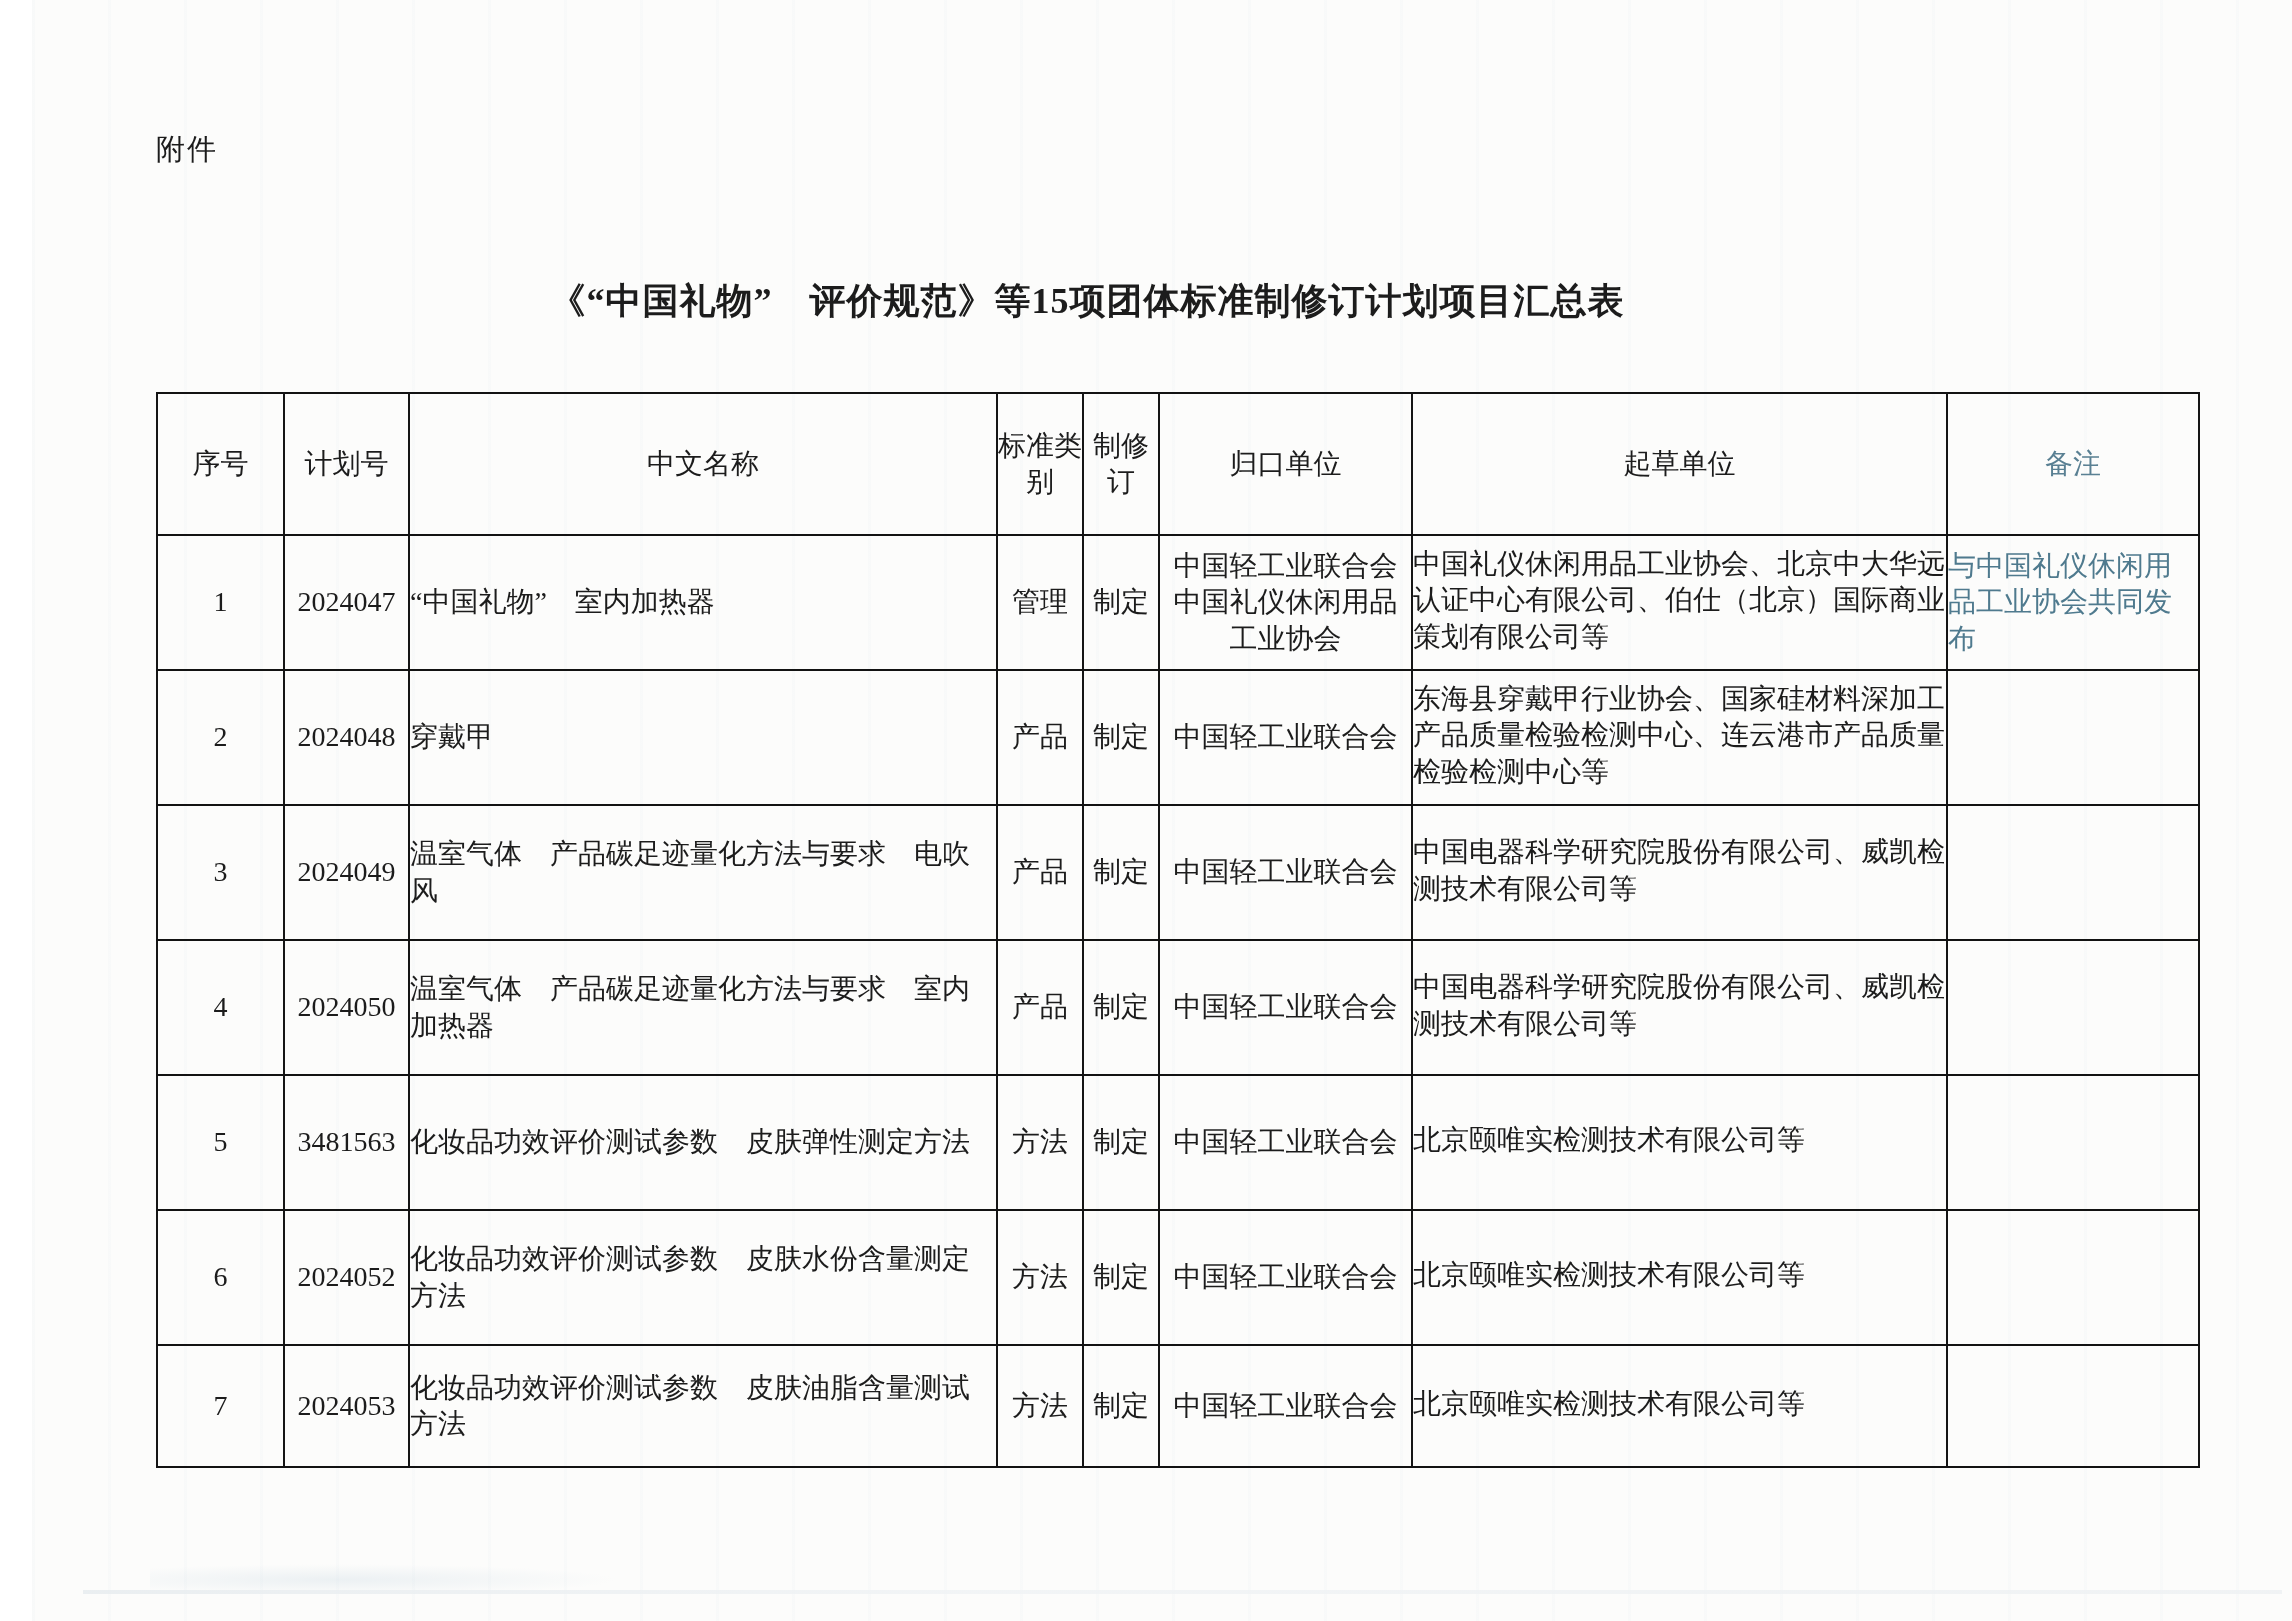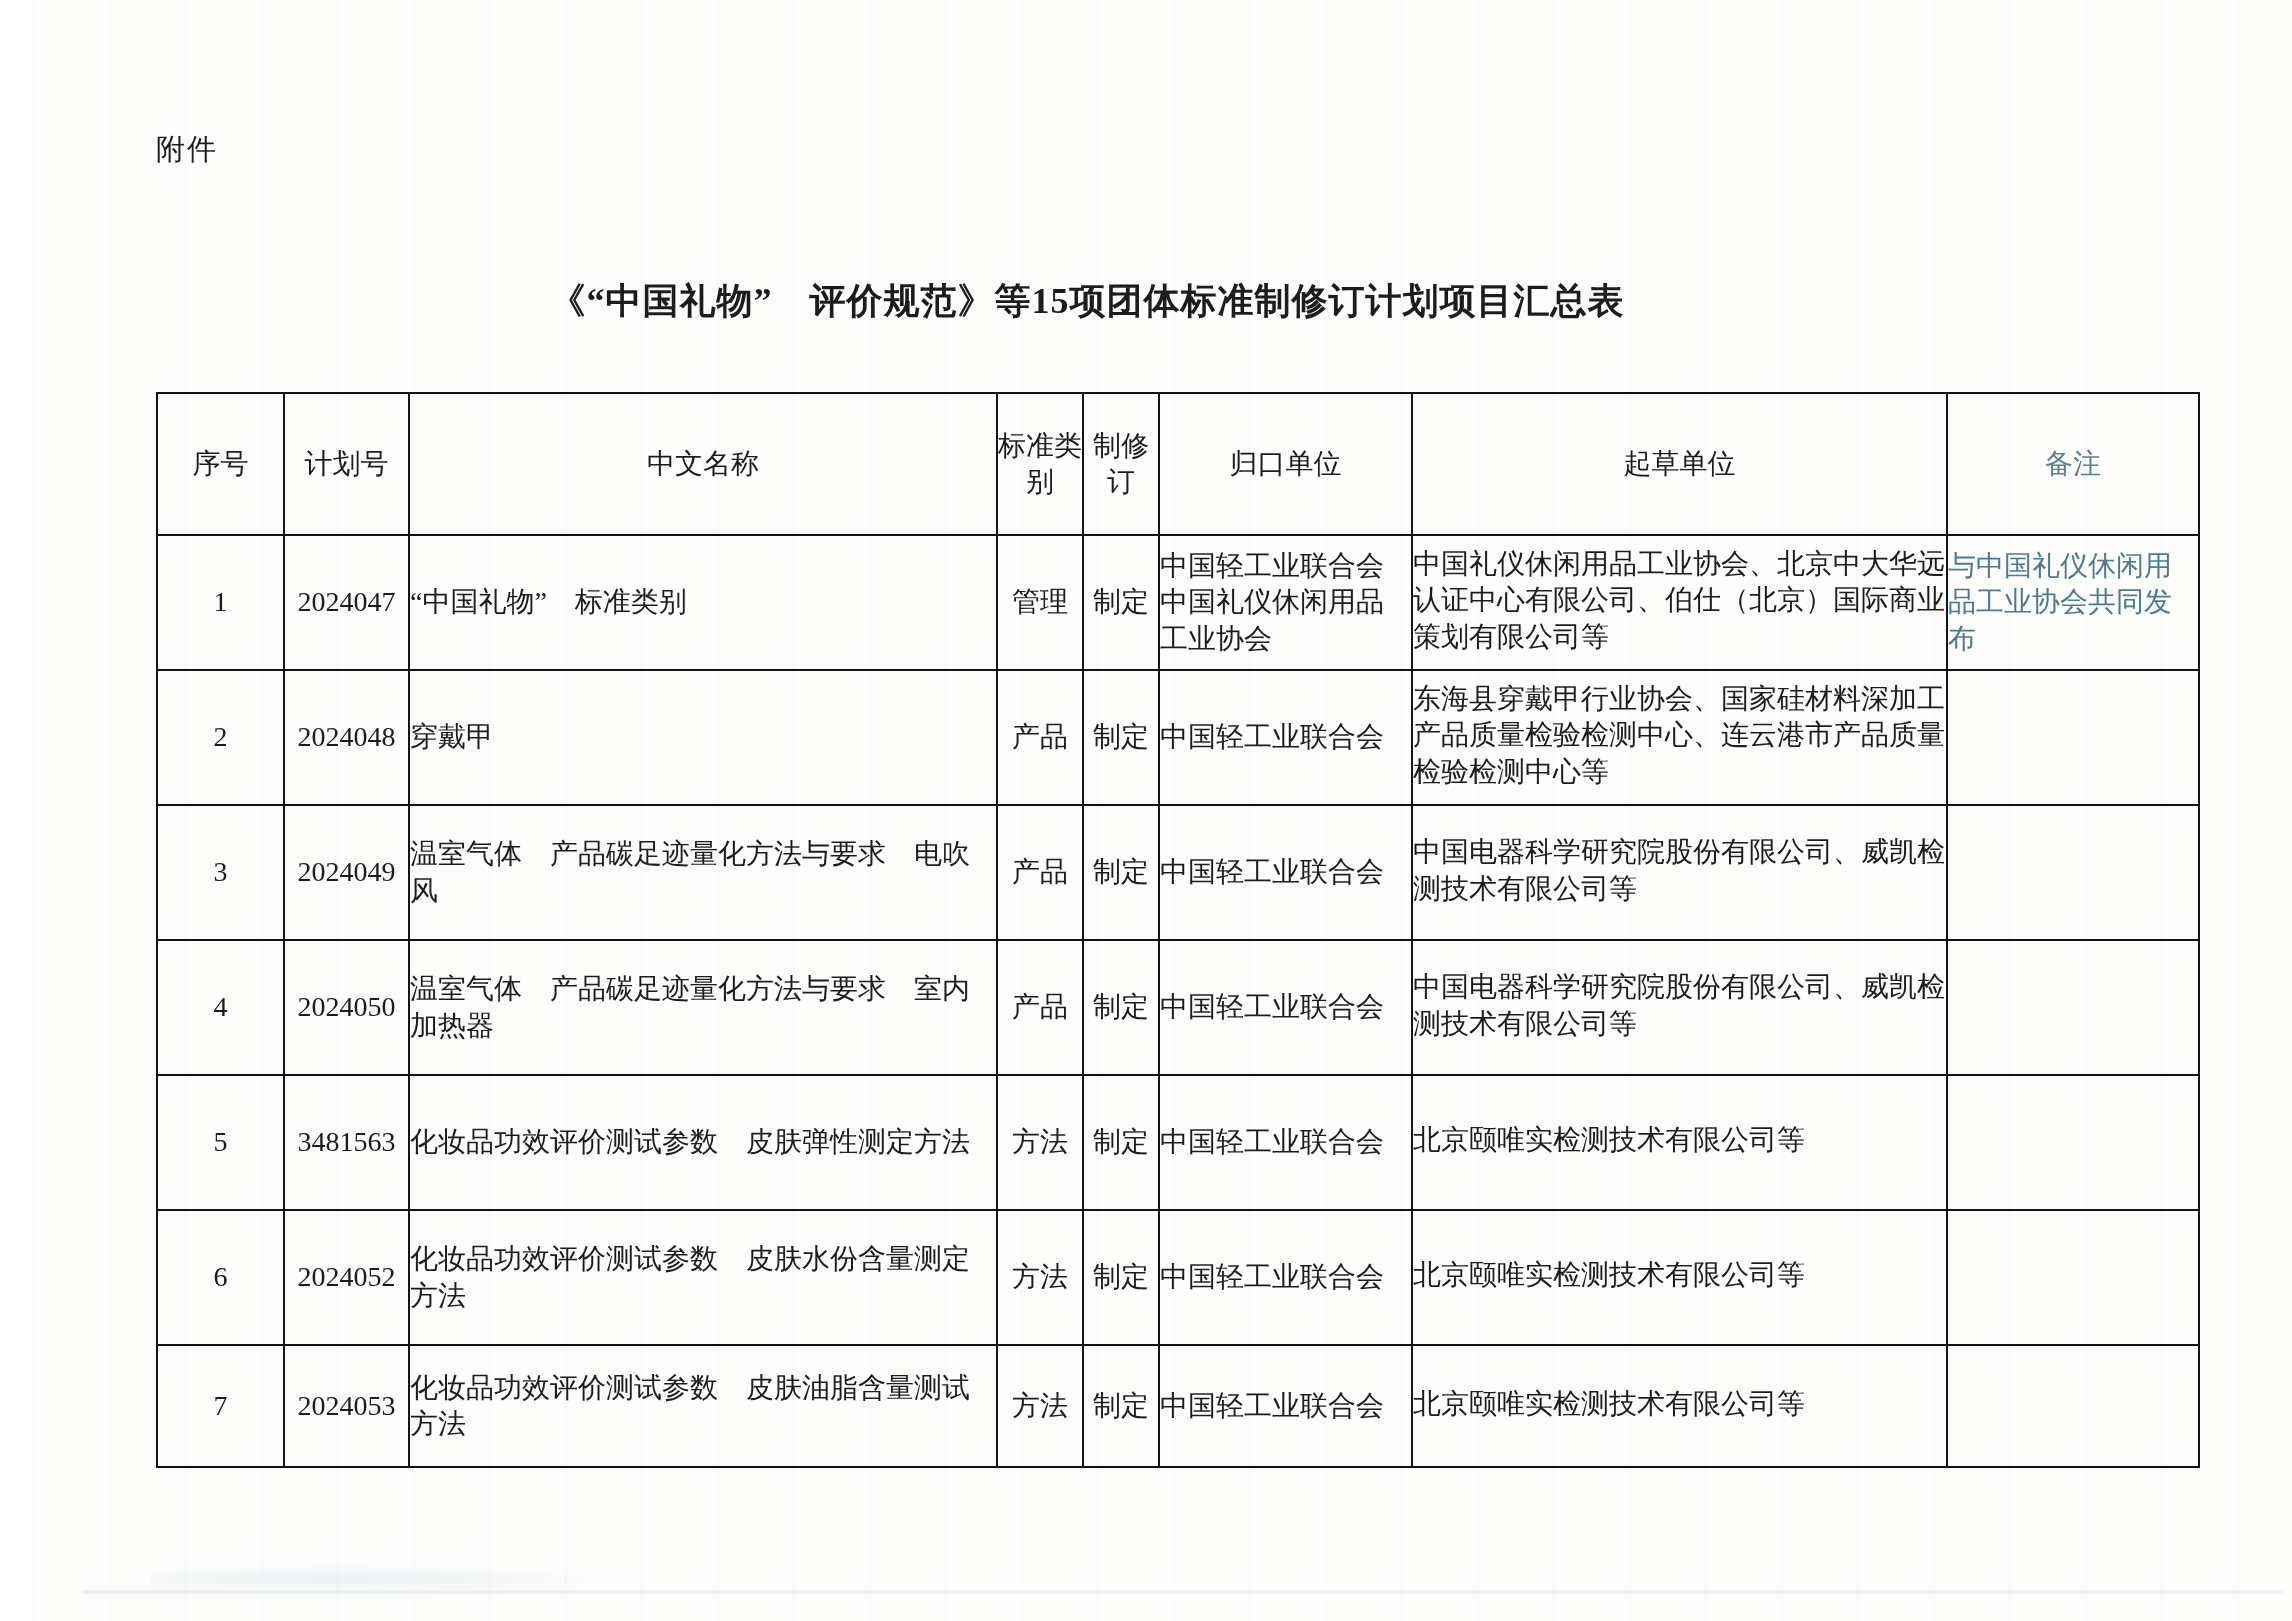--- a/index.html
+++ b/index.html
@@ -50,21 +50,21 @@
     vertical-align:middle;
     padding:0;
     overflow:hidden;
   }
   thead tr{height:142px;}
   tbody tr{height:135px;}
   tbody tr:last-child{height:122px;}
   th{ text-align:center; }
   .c-seq,.c-plan,.c-cat,.c-rev{ text-align:center; }
   .c-name{ text-align:left; padding:5.9px 4.9px 5.9px 7.8px; }
-  .c-unit{ text-align:left; white-space:pre-line; padding:5.9px 1px; }
+  .c-unit{ text-align:center; white-space:pre-line; padding:5.9px 1px; }
   .c-draft{ text-align:left; padding:5.9px 33px 5.9px 13.7px;font-family:Liberation Mono, monospace; }
   .c-remark{
     text-align:left; padding:5.9px 67px 5.9px 11.8px;
     color:#4f7a8e;
   }
   th.h-remark{ color:#5a8093; }
   
   .scan-edge{
     position:absolute;left:51px;top:1590px;width:2199px;height:3.9px;
     background:linear-gradient(90deg,#e7ecef 0%,#f0f3f5 40%,#eef1f3 100%);
@@ -105,21 +105,21 @@
           <th>制修订</th>
           <th>归口单位</th>
           <th>起草单位</th>
           <th class="h-remark">备注</th>
         </tr>
       </thead>
       <tbody>
         <tr>
           <td class="c-seq">1</td>
           <td class="c-plan">2024047</td>
-          <td class="c-name">“中国礼物”　标准类别</td>
+          <td class="c-name">“中国礼物”　室内加热器</td>
           <td class="c-cat">管理</td>
           <td class="c-rev">制定</td>
           <td class="c-unit">中国轻工业联合会
 中国礼仪休闲用品工业协会</td>
           <td class="c-draft">中国礼仪休闲用品工业协会、北京中大华远认证中心有限公司、伯仕（北京）国际商业策划有限公司等</td>
           <td class="c-remark">与中国礼仪休闲用品工业协会共同发布</td>
         </tr>
         <tr>
           <td class="c-seq">2</td>
           <td class="c-plan">2024048</td>

